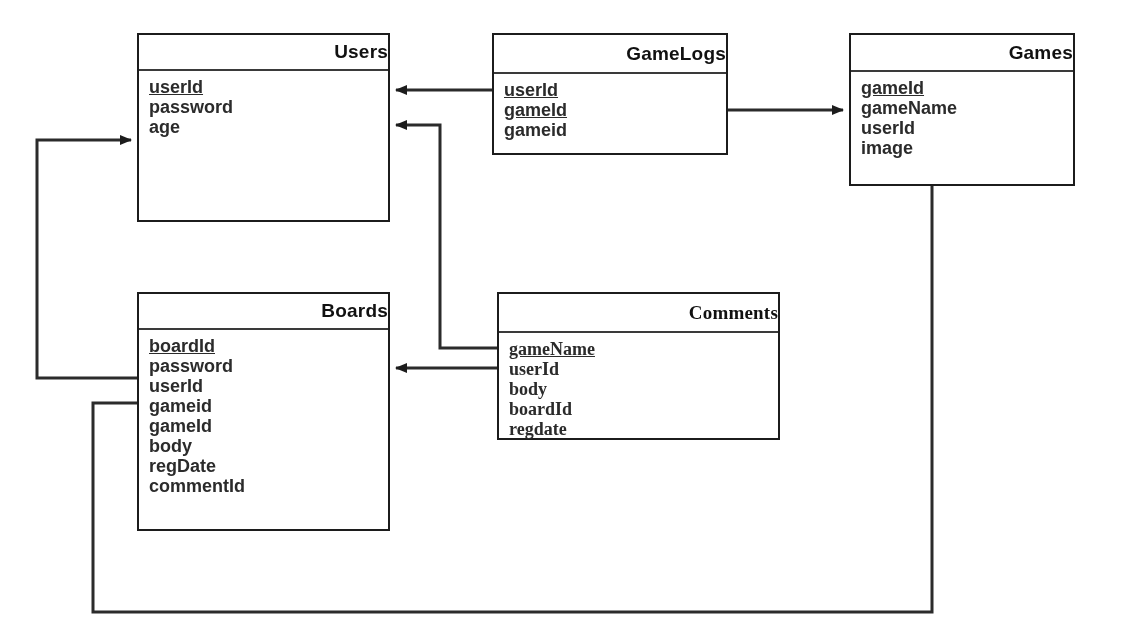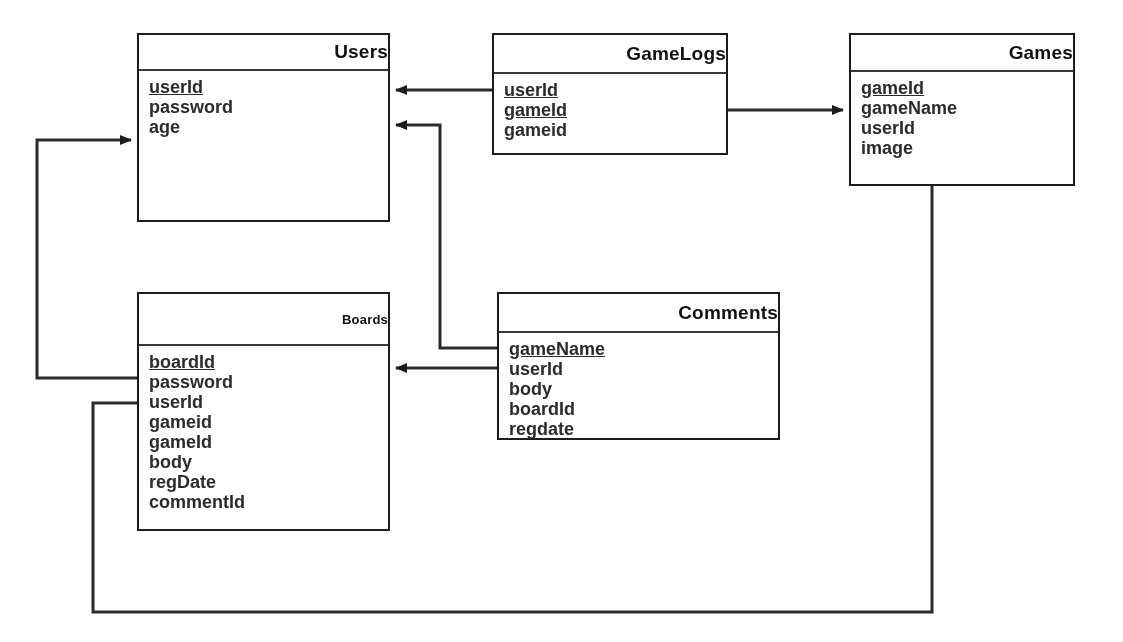--- a/index.html
+++ b/index.html
@@ -113,36 +113,36 @@
     </div>
     <div class="entity-body">
       <div class="attr pk">gameId</div>
       <div class="attr">gameName</div>
       <div class="attr">userId</div>
       <div class="attr">image</div>
     </div>
   </div>
 
   <div class="entity" style="left:137px; top:292px; width:253px; height:239px;">
-    <div class="entity-header" style="height:52px; font-size:13px;">
+    <div class="entity-header" style="height:36px; font-size:19px;">
       <span>Boards</span>
     </div>
     <div class="entity-body">
       <div class="attr pk">boardId</div>
       <div class="attr">password</div>
       <div class="attr">userId</div>
       <div class="attr">gameid</div>
       <div class="attr">gameId</div>
       <div class="attr">body</div>
       <div class="attr">regDate</div>
       <div class="attr">commentId</div>
     </div>
   </div>
 
-  <div class="entity" style="left:497px; top:292px; width:283px; height:148px;">
+  <div class="entity" style="left:497px; top:292px; width:283px; height:148px;font-family:Liberation Serif, serif;">
     <div class="entity-header" style="height:39px; font-size:19px;">
       <span>Comments</span>
     </div>
     <div class="entity-body">
       <div class="attr pk">gameName</div>
       <div class="attr">userId</div>
       <div class="attr">body</div>
       <div class="attr">boardId</div>
       <div class="attr">regdate</div>
     </div>

